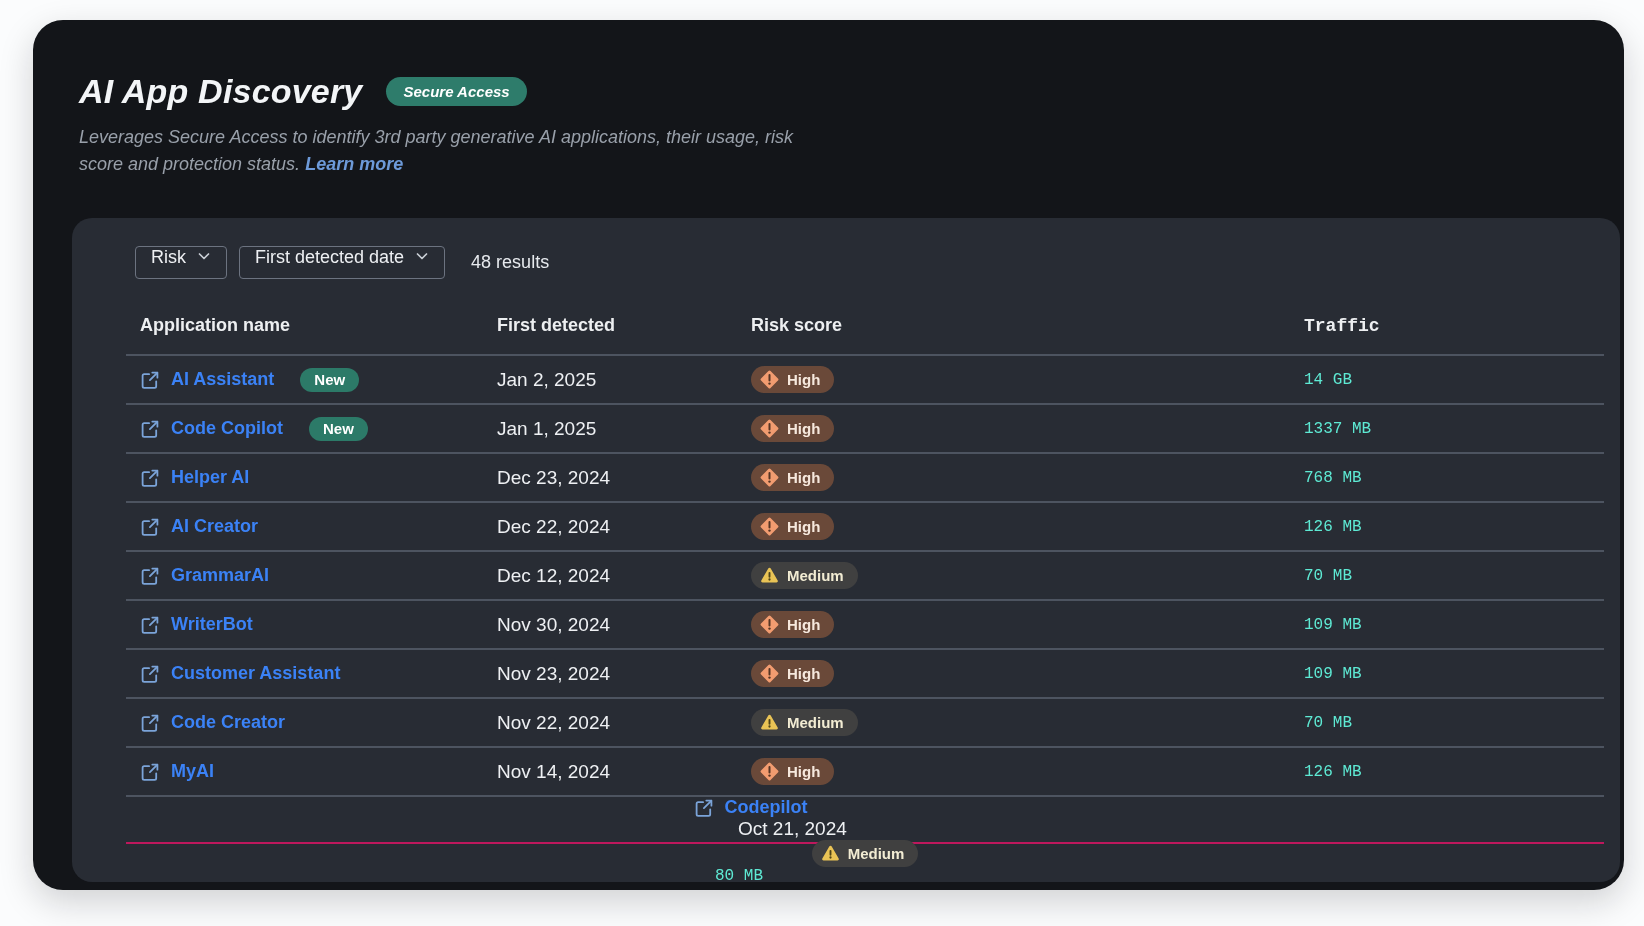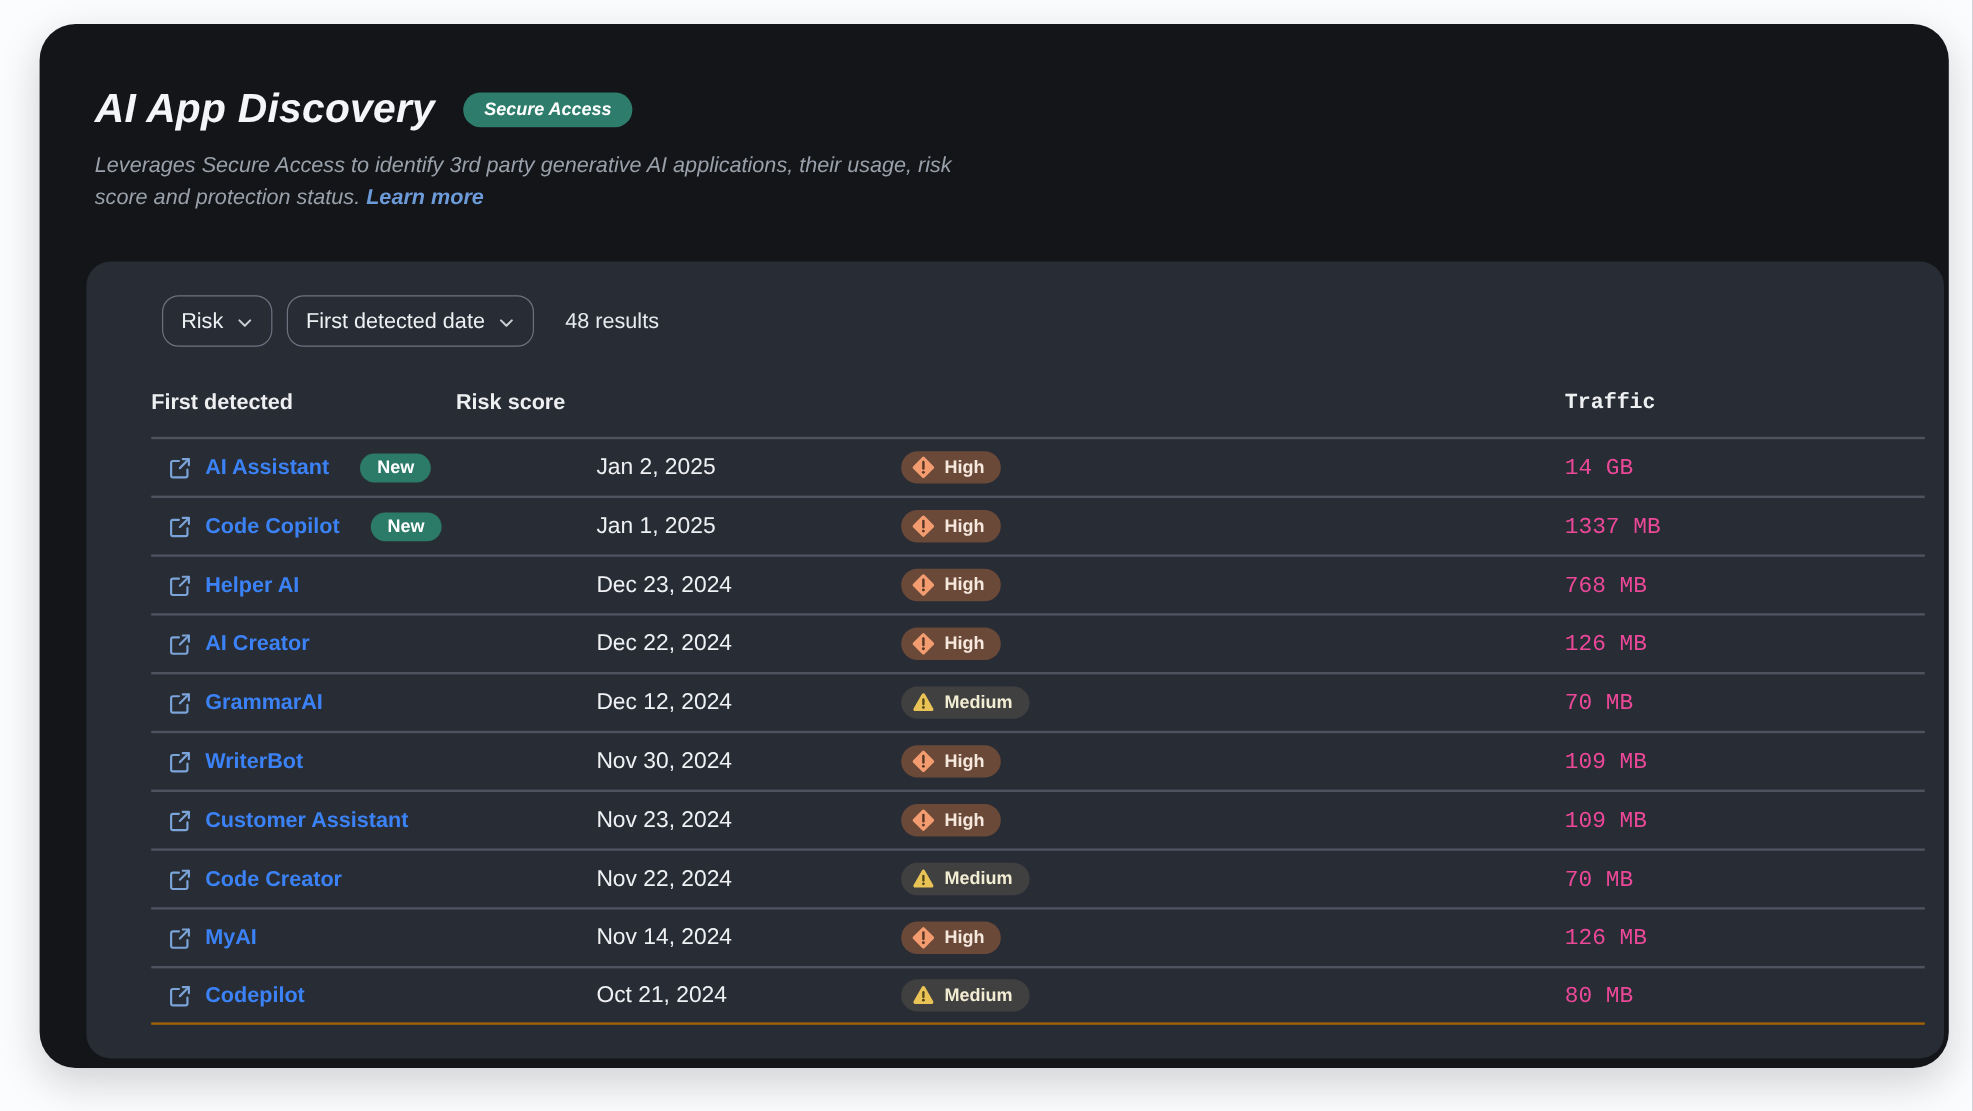--- a/index.html
+++ b/index.html
@@ -38,61 +38,61 @@
     position: absolute;
     left: 39px; right: 4px; top: 198px; bottom: 8px;
     background: #282c34;
     border-radius: 20px;
   }
   .filters {
     display: flex; align-items: center;
     margin: 28px 0 0 63px;
   }
   .filter-btn {
-    display: flex; align-items: center; gap: 11px;
-    height: 43px; padding: 0 15px;
+    display: flex; align-items: flex-start; gap: 11px;
+    height: 33px; padding: 0 15px;
     background: transparent;
-    border: 1.5px solid #6c7380; border-radius: 14px;
+    border: 1.5px solid #6c7380; border-radius: 4px;
     color: #eef0f3; font-size: 18px; font-family: inherit;
     cursor: pointer;
   }
   .filter-btn + .filter-btn { margin-left: 12px; }
   .chev { display: inline-flex; margin-top: 2px; }
   .results-count { margin-left: 26px; color: #e7eaee; font-size: 18px; }
 
   .table { margin: 24px 16px 0 54px; }
   .thead {
     display: flex; align-items: center;
     padding: 12px 0 18px;
     color: #edeff1; font-size: 18px; font-weight: 700;
   }
   .row {
     display: flex; align-items: center;
     height: 49px;
     border-top: 2px solid #4d5460;
   }
-  .row:last-child { border-bottom: 2px solid #a16207; }
+  .row:last-child { border-bottom: 2px solid #be185d; flex-direction: column; }
   .c-app { width: 371px; padding-left: 14px; display: flex; align-items: center; }
   .c-date { width: 254px; }
   .c-risk { flex: 1; }
   .c-traffic { width: 300px; padding-right: 164px; white-space: nowrap; font-family: Liberation Mono, monospace; }
 
   .app-link {
     display: inline-flex; align-items: center; gap: 11px;
     color: #3b82f6; font-size: 18px; font-weight: 700;
     text-decoration: none; cursor: pointer; white-space: nowrap;
   }
   .badge-new {
     background: #2c7a68; color: #ffffff;
     font-size: 15px; font-weight: 700;
     padding: 4px 14px; border-radius: 13px; line-height: 16px;
     margin-left: 26px;
   }
   .date-cell { color: #eef0f3; font-size: 19px; }
-  .traffic-cell { color: #ec4899; font-size: 19px; }
+  .traffic-cell { color: #5eead4; font-size: 16px; }
 
   .risk-badge {
     display: inline-flex; align-items: center; gap: 8px;
     padding: 4px 14px 4px 9px; border-radius: 15px;
     font-size: 15px; font-weight: 600; line-height: 19px;
   }
   .risk-high   { background: #6a4939; color: #f6e8dd; }
   .risk-medium { background: #404040; color: #f2ecd3; }
   .risk-icon { display: inline-flex; }
 </style>
@@ -130,20 +130,21 @@
           <svg width="14" height="14" viewBox="0 0 14 14" fill="none">
               <path d="M2.5 5l4.5 4.5L11.5 5" stroke="#c9ced5" stroke-width="1.7" stroke-linecap="round" stroke-linejoin="round"></path>
             </svg>
         </span>
       </button>
       <span class="results-count">48 results</span>
     </div>
 
     <div class="table">
       <div class="thead">
+        <div class="c-app">Application name</div>
         <div class="c-date">First detected</div>
         <div class="c-risk">Risk score</div>
         <div class="c-traffic">Traffic</div>
       </div>
       <div>
           <div class="row">
     <div class="c-app">
       <a class="app-link">
         <span class="risk-icon">
           <svg width="20" height="20" viewBox="0 0 20 20" fill="none">

